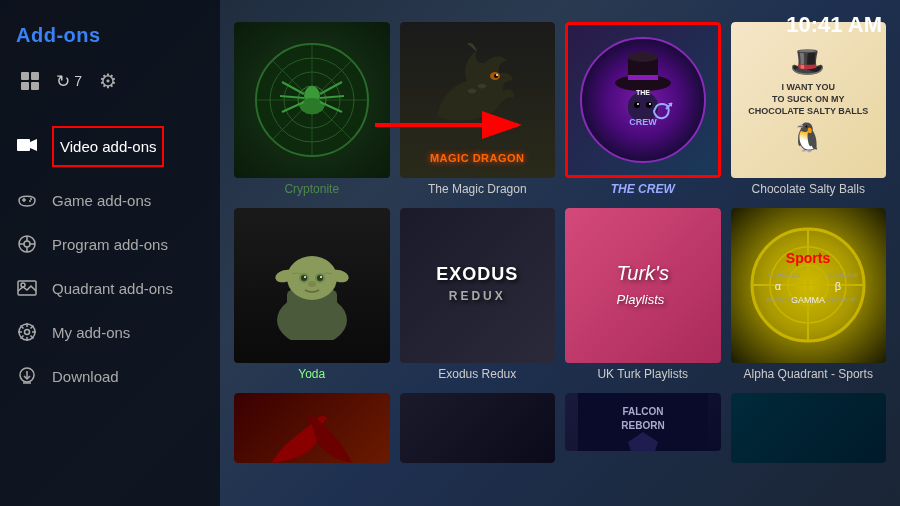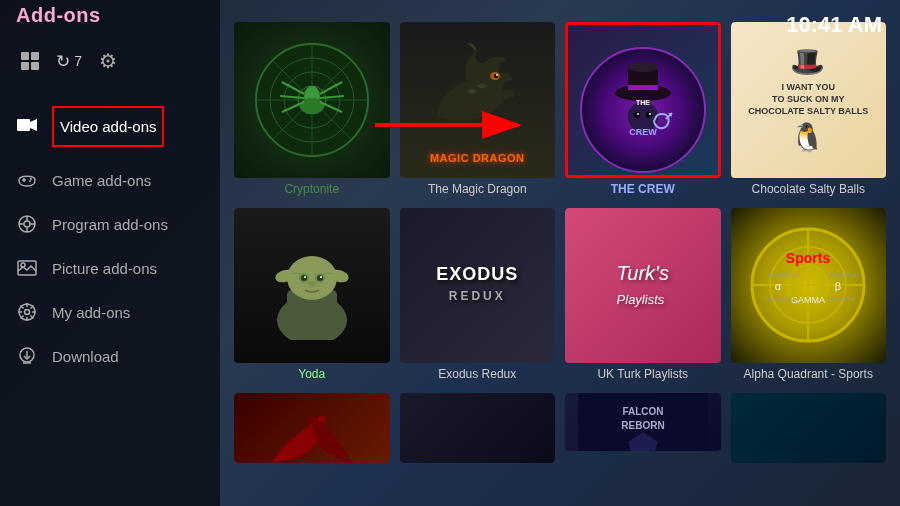--- a/index.html
+++ b/index.html
@@ -27,24 +27,24 @@
       left: 0; top: 0;
       width: 220px;
       height: 100%;
       background: rgba(10, 15, 25, 0.85);
       z-index: 10;
       display: flex;
       flex-direction: column;
     }
 
     .sidebar-header {
-      padding: 4px 16px 10px 16px;
+      padding: 24px 16px 10px 16px;
       font-size: 20px;
       font-weight: bold;
-      color: #f9a8d4;
+      color: #3b82f6;
       letter-spacing: 0.5px;
     }
 
     .sidebar-icons {
       display: flex;
       align-items: center;
       gap: 12px;
       padding: 10px 16px 14px 16px;
     }
 
@@ -197,21 +197,21 @@
       text-shadow: 0 0 6px #ff4400;
       margin-top: 16px;
       letter-spacing: 0.5px;
     }
 
     .crew-bg {
       background: linear-gradient(135deg, #2a1a4a 0%, #1a3a5a 100%);
       width: 100%;
       height: 100%;
       display: flex;
-      align-items: flex-end;
+      align-items: center;
       justify-content: center;
     }
 
     .choc-bg {
       background: linear-gradient(135deg, #f5e6c8 0%, #e8d5a0 100%);
       width: 100%;
       height: 100%;
       display: flex;
       align-items: center;
       justify-content: center;
@@ -406,21 +406,21 @@
     </div>
 
     <div class="nav-item">
       <div class="nav-icon">
         <svg width="20" height="16" viewBox="0 0 20 16" fill="none" stroke="#aaa" stroke-width="1.5">
           <rect x="1" y="1" width="18" height="14" rx="1"></rect>
           <circle cx="6" cy="5" r="2"></circle>
           <polyline points="1,11 6,7 10,10 14,6 19,11"></polyline>
         </svg>
       </div>
-      <span class="nav-label">Picture add-ons</span>
+      <span class="nav-label">Quadrant add-ons</span>
     </div>
 
     <div class="nav-item">
       <div class="nav-icon">
         <svg width="20" height="20" viewBox="0 0 20 20" fill="none" stroke="#aaa" stroke-width="1.5">
           <circle cx="10" cy="10" r="8"></circle>
           <circle cx="10" cy="10" r="2.5"></circle>
           <line x1="10" y1="1" x2="10" y2="5"></line>
           <line x1="10" y1="15" x2="10" y2="19"></line>
           <line x1="1" y1="10" x2="5" y2="10"></line>
@@ -530,21 +530,21 @@
 
             <text x="65" y="60" text-anchor="middle" fill="#fff" font-size="7" font-weight="bold">THE</text>
             <text x="65" y="90" text-anchor="middle" fill="#9af" font-size="9" font-weight="bold">CREW</text>
 
             <path d="M78 72 C80 68 88 68 90 72 C92 76 90 82 85 83 C80 84 76 80 76 76Z" fill="none" stroke="#9af" stroke-width="2"></path>
             <line x1="88" y1="74" x2="94" y2="68" stroke="#9af" stroke-width="2"></line>
             <polygon points="94,68 90,68 94,72" fill="#9af"></polygon>
           </svg>
         </div>
       </div>
-      <div class="tile-label" style="color:#9af; font-weight:bold;">THE CREW</div>
+      <div class="tile-label" style="color:#9af; font-weight:bold;font-style:italic;">THE CREW</div>
     </div>
 
     <div class="addon-tile">
       <div class="tile-img">
         <div class="choc-bg">
           <div class="choc-img">🎩</div>
           <div class="choc-text">I WANT YOU<br>TO SUCK ON MY<br>CHOCOLATE SALTY BALLS</div>
           <div style="font-size:28px;">🐧</div>
         </div>
       </div>

